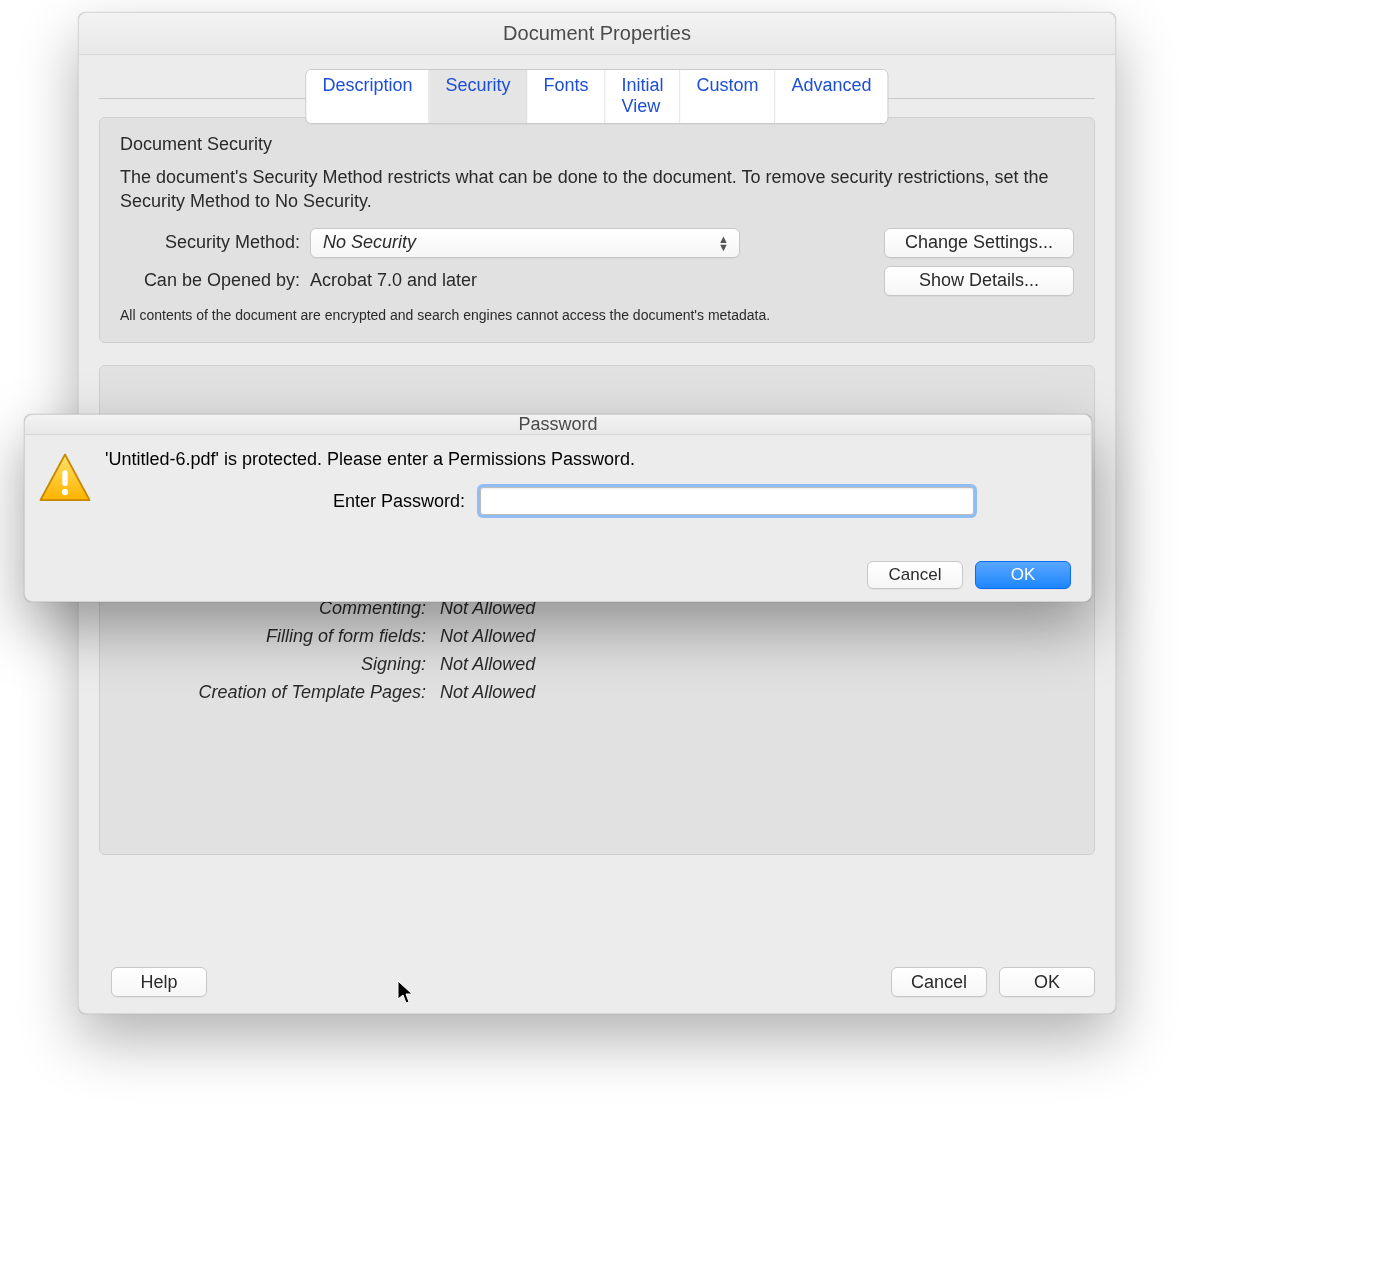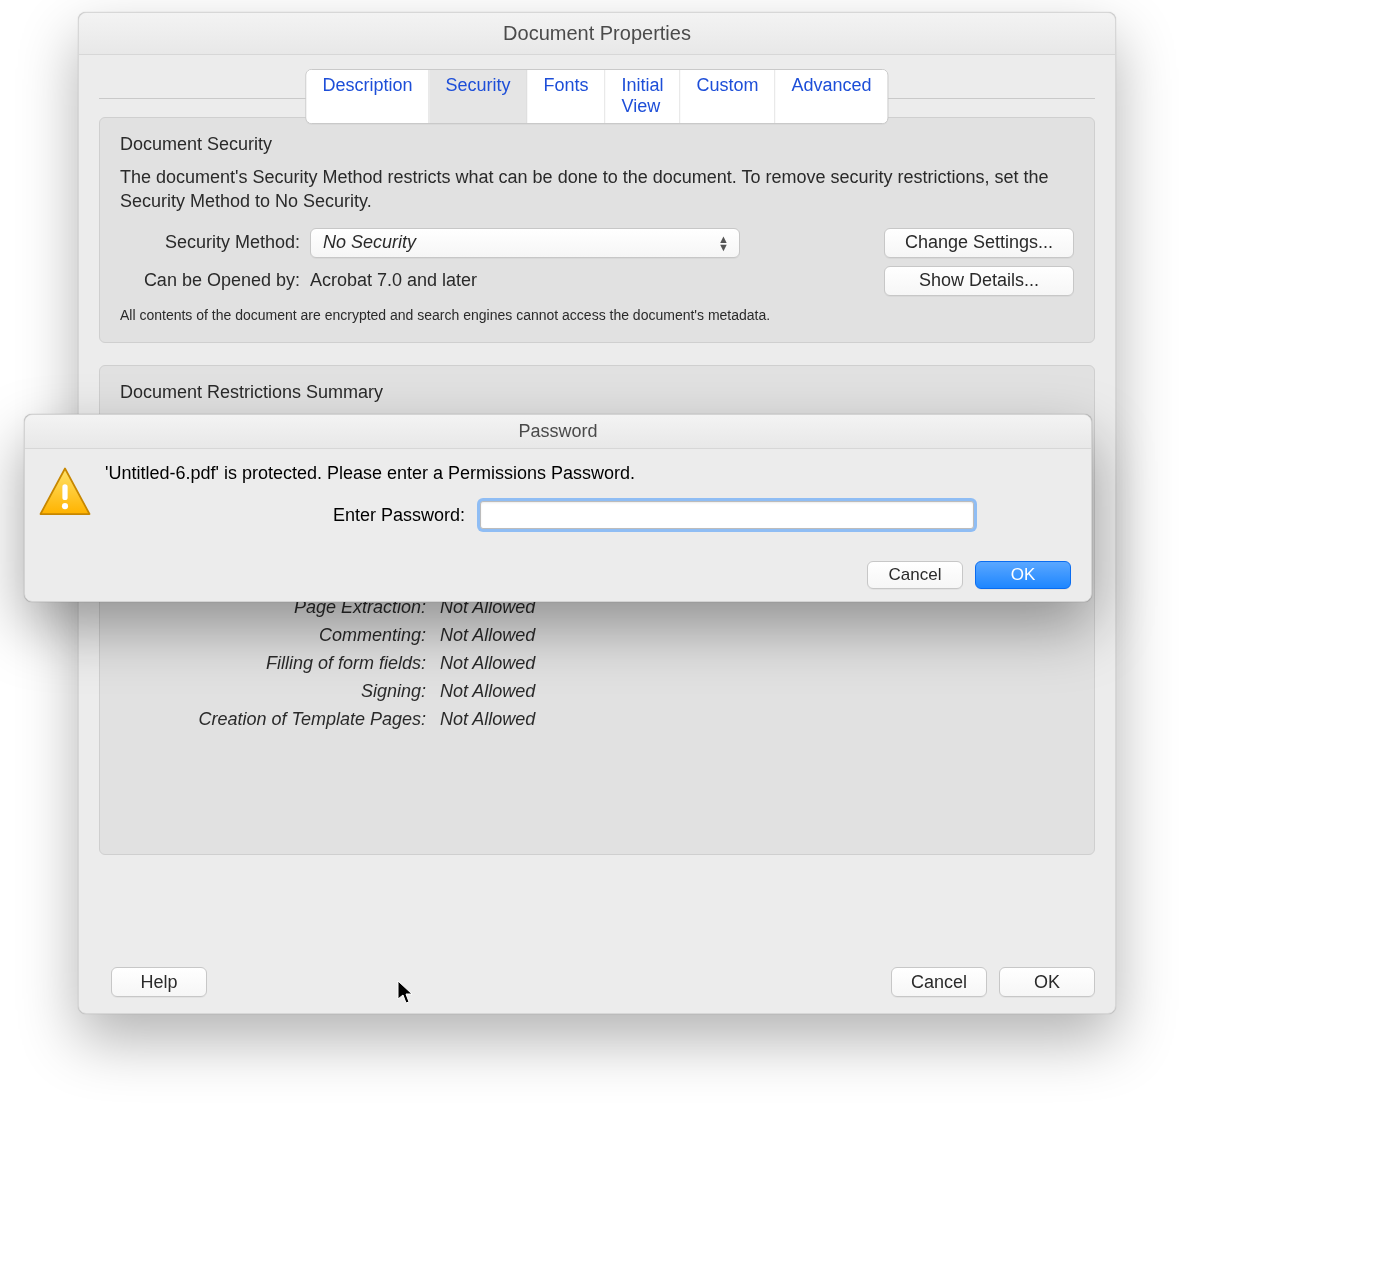--- a/index.html
+++ b/index.html
@@ -203,21 +203,21 @@
     left: 24px;
     top: 414px;
     width: 1068px;
     height: 188px;
     background: #ececec;
     border-radius: 8px;
     box-shadow: 0 26px 60px rgba(0,0,0,0.35), 0 0 1px rgba(0,0,0,0.4);
     border: 1px solid #d3d3d3;
   }
   .modal-titlebar {
-    height: 34px;
+    height: 20px;
     display: flex;
     align-items: center;
     justify-content: center;
     font-size: 18px;
     color: #4a4a4a;
     border-bottom: 1px solid #d7d7d7;
     background: linear-gradient(#f3f3f3,#e8e8e8);
     border-top-left-radius: 8px;
     border-top-right-radius: 8px;
   }
@@ -325,21 +325,20 @@
         <div class="row">
           <div class="label">Can be Opened by:</div>
           <div class="value">Acrobat 7.0 and later</div>
           <div class="btn btn-row-right">Show Details...</div>
         </div>
 
         <p class="encrypted-note">All contents of the document are encrypted and search engines cannot access the document's metadata.</p>
       </div>
 
       <div class="group second">
-        <div class="restrict-title">Document Restrictions Summary</div>
 
         <div class="restrict-table">
           <div class="rrow">
             <div class="rlabel">Content Copying for Accessibility:</div>
             <div class="rvalue">Allowed</div>
           </div>
           <div class="rrow">
             <div class="rlabel">Page Extraction:</div>
             <div class="rvalue">Not Allowed</div>
           </div>

